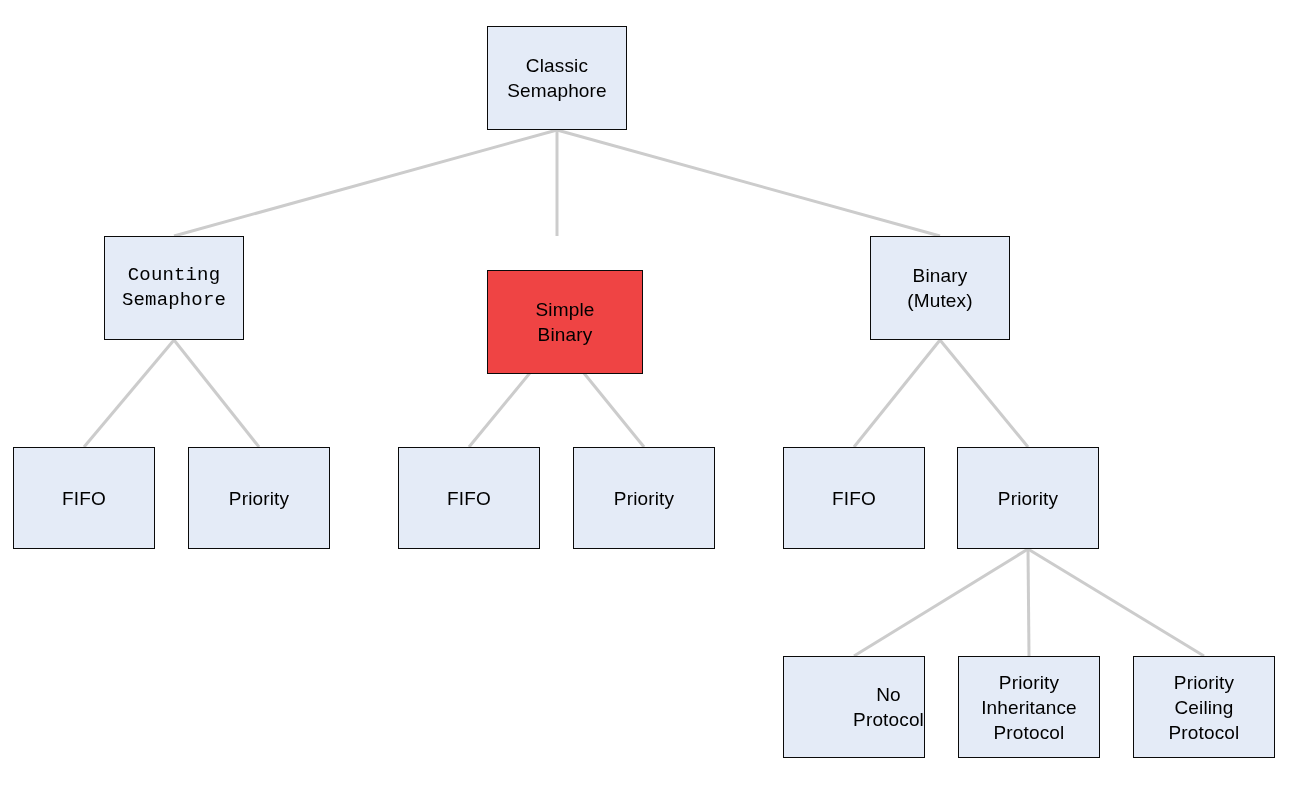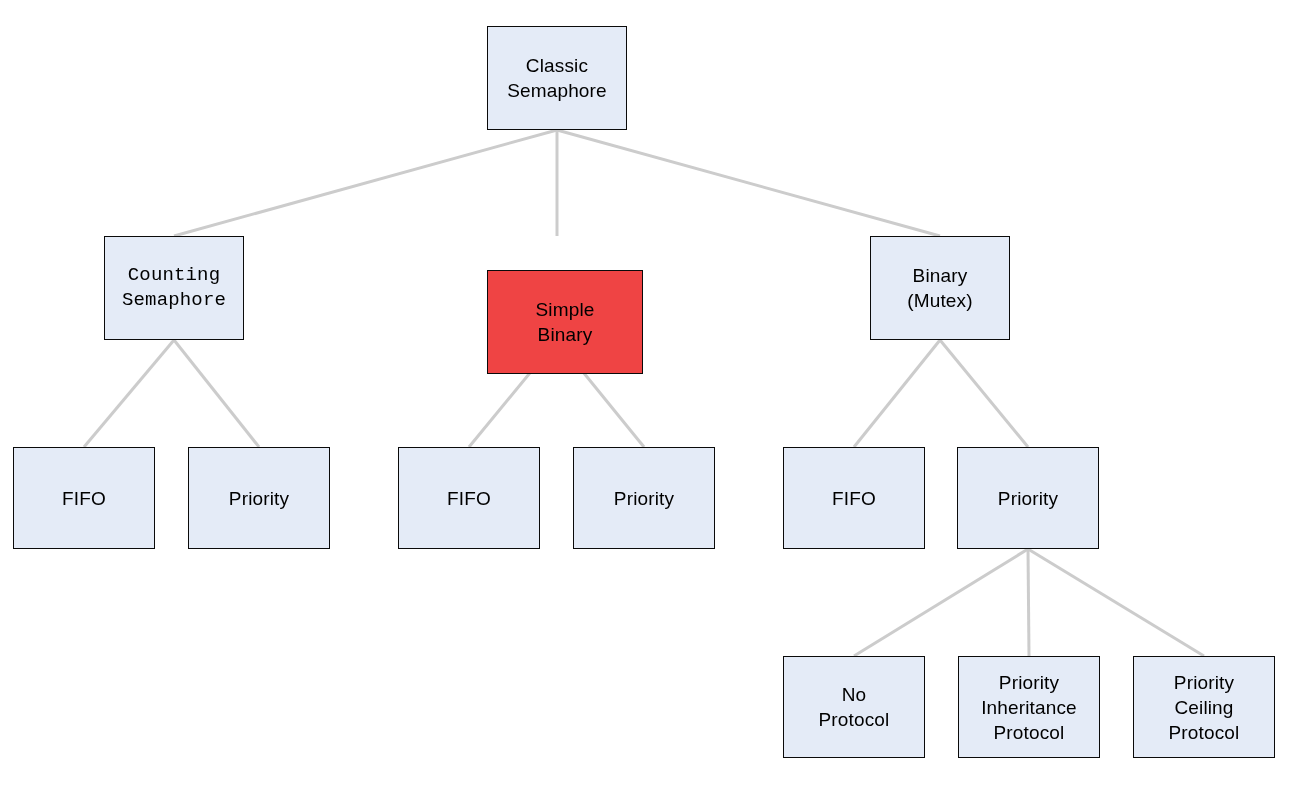--- a/index.html
+++ b/index.html
@@ -93,21 +93,21 @@
       </div>
       <div class="node" style="left: 573px; top: 447px; width: 142px; height: 102px; background: rgb(228, 235, 247); border-color: rgb(10, 10, 10);">
         <div class="node-label" style="color: rgb(0, 0, 0);">Priority</div>
       </div>
       <div class="node" style="left: 783px; top: 447px; width: 142px; height: 102px; background: rgb(228, 235, 247); border-color: rgb(10, 10, 10);">
         <div class="node-label" style="color: rgb(0, 0, 0);">FIFO</div>
       </div>
       <div class="node" style="left: 957px; top: 447px; width: 142px; height: 102px; background: rgb(228, 235, 247); border-color: rgb(10, 10, 10);">
         <div class="node-label" style="color: rgb(0, 0, 0);">Priority</div>
       </div>
-      <div class="node" style="left: 783px; top: 656px; width: 142px; height: 102px; background: rgb(228, 235, 247); border-color: rgb(10, 10, 10);">
+      <div class="node" style="left: 783px; top: 656px; width: 142px; height: 102px; background: rgb(228, 235, 247); border-color: rgb(10, 10, 10); justify-content: flex-end;">
         <div class="node-label" style="color: rgb(0, 0, 0);">No
 Protocol</div>
       </div>
       <div class="node" style="left: 958px; top: 656px; width: 142px; height: 102px; background: rgb(228, 235, 247); border-color: rgb(10, 10, 10);">
         <div class="node-label" style="color: rgb(0, 0, 0);">Priority
 Inheritance
 Protocol</div>
       </div>
       <div class="node" style="left: 1133px; top: 656px; width: 142px; height: 102px; background: rgb(228, 235, 247); border-color: rgb(10, 10, 10);">
         <div class="node-label" style="color: rgb(0, 0, 0);">Priority

